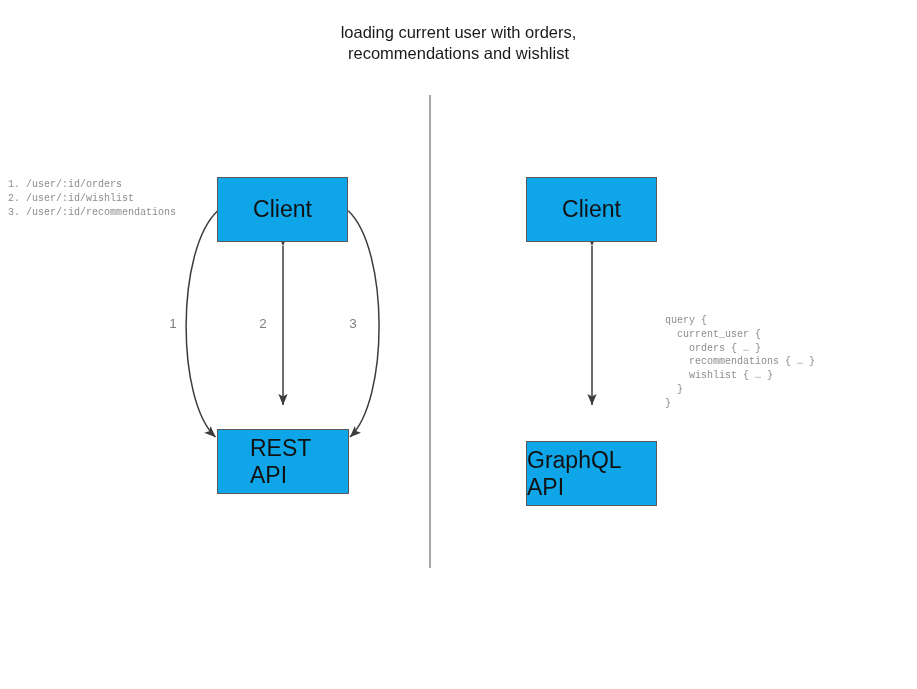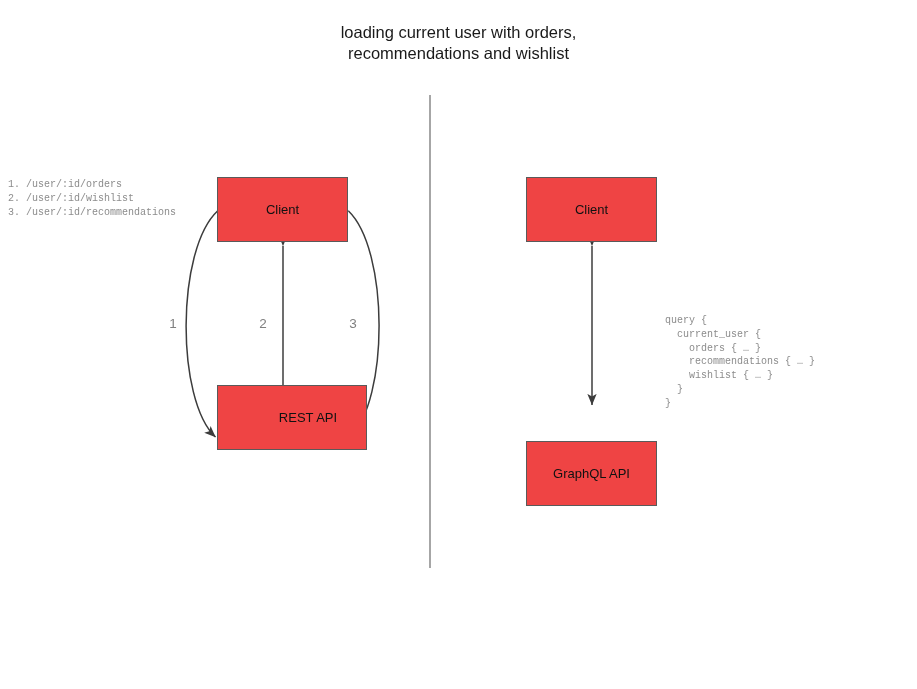--- a/index.html
+++ b/index.html
@@ -35,31 +35,31 @@
   }
   .svg-layer {
     position: absolute;
     left: 0;
     top: 0;
     width: 917px;
     height: 689px;
   }
   .node-box {
     position: absolute;
-    background: #ef4444;
+    background: #0ea5e9;
     border: 1.6px solid #5a5a5a;
     box-sizing: border-box;
     display: flex;
     align-items: center;
     justify-content: center;
     color: #111111;
-    font-size: 13px;
+    font-size: 23px;
   }
   #client-rest-box  { left: 217px; top: 177px; width: 131px; height: 65px; }
-  #rest-api-box     { left: 217px; top: 385px; width: 150px; height: 65px; padding-left: 32px; }
+  #rest-api-box     { left: 217px; top: 429px; width: 132px; height: 65px; padding-left: 32px; }
   #client-gql-box   { left: 526px; top: 177px; width: 131px; height: 65px; }
   #graphql-api-box  { left: 526px; top: 409px; width: 131px; height: 65px; margin-top: 32px; }
 
   .edge-label {
     position: absolute;
     color: #808080;
     font-size: 13.5px;
     text-align: center;
     width: 20px;
   }

